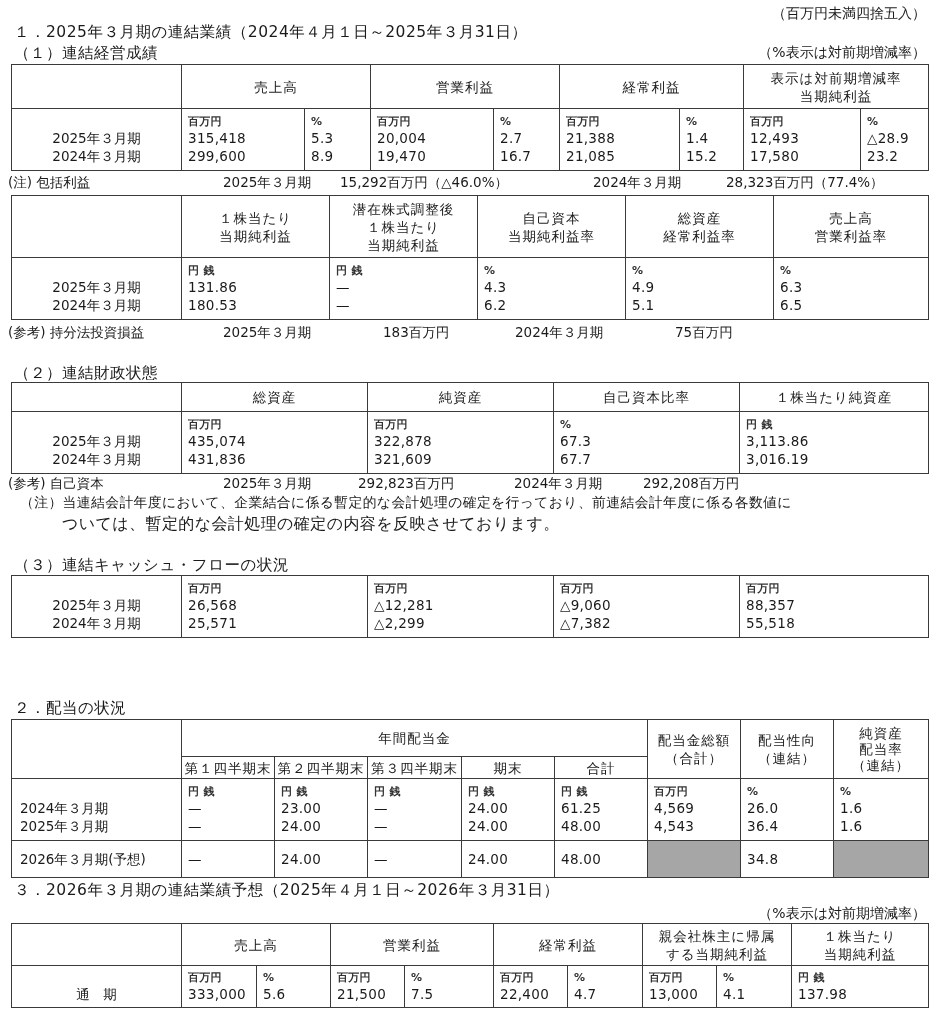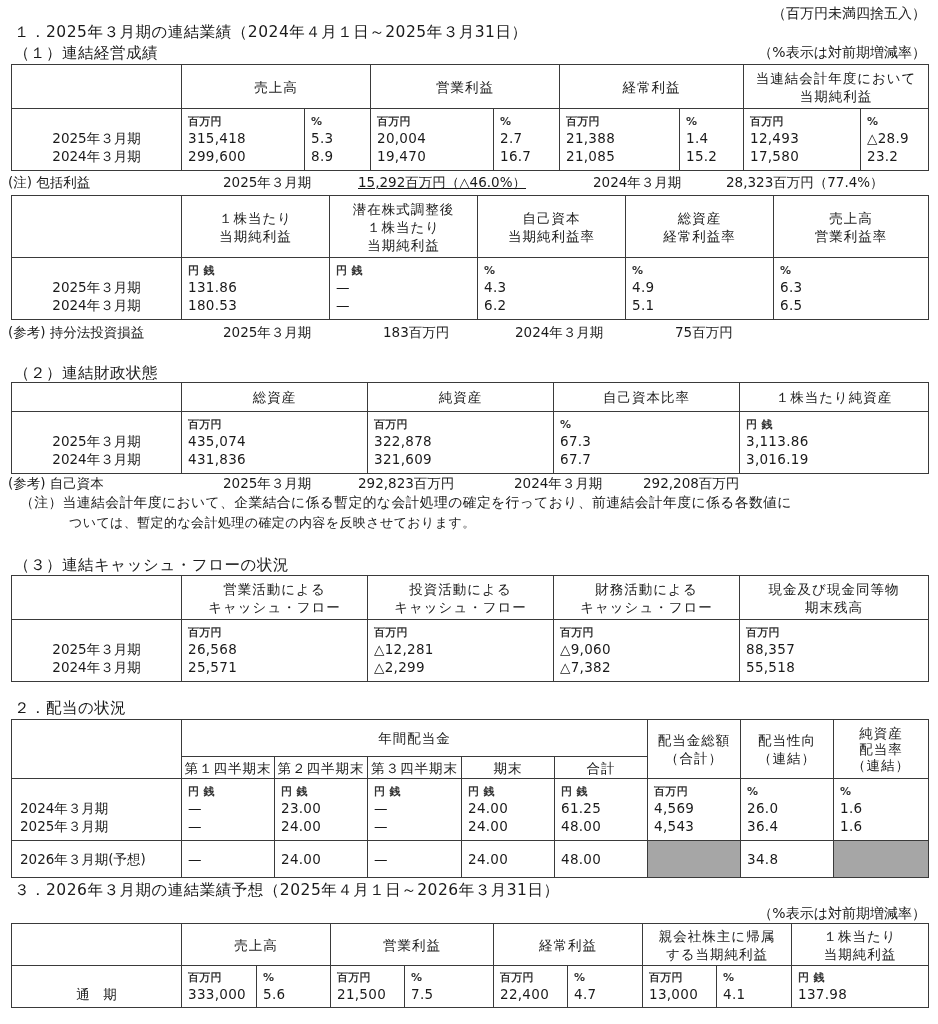--- a/index.html
+++ b/index.html
@@ -41,21 +41,21 @@
       <col style="width:117px">
       <col style="width:68px">
     </colgroup>
   <tbody>
       <tr style="height:44px">
     <td></td>
     <td class="hd" colspan="2">売上高</td>
     <td class="hd" colspan="2">営業利益</td>
     <td class="hd" colspan="2">経常利益</td>
     <td class="hd" colspan="2">
-      <span class="line">当連結会計年度において</span>
+      <span class="line">表示は対前期増減率</span>
       <span class="line">当期純利益</span>
     </td>
   </tr>
   <tr style="height:62px">
     <td class="lbl">
       <span class="unit">&nbsp;</span>
       <span class="line">2025年３月期</span>
       <span class="line">2024年３月期</span>
     </td>
     <td class="num">
@@ -97,21 +97,21 @@
           <span class="unit">%</span>
           <span class="line">△28.9</span>
           <span class="line">23.2</span>
         </td>
   </tr>
 </tbody>
   </table>
 
 <div class="abs" style="left:8px; top:174px;">(注) 包括利益</div>
 <div class="abs" style="left:223px; top:174px;">2025年３月期</div>
-<div class="abs" style="left:358px; top:174px;text-decoration:underline;">15,292百万円（△46.0%）</div>
+<div class="abs" style="left:340px; top:174px;">15,292百万円（△46.0%）</div>
 <div class="abs" style="left:593px; top:174px;">2024年３月期</div>
 <div class="abs" style="left:726px; top:174px;">28,323百万円（77.4%）</div>
 
 <table style="left:11px; top:195px; width:917px;">
   <colgroup>
       <col style="width:170px">
       <col style="width:148px">
       <col style="width:148px">
       <col style="width:148px">
       <col style="width:148px">
@@ -229,51 +229,32 @@
   </tr>
 </tbody>
   </table>
 
 <div class="abs" style="left:8px; top:475px;">(参考) 自己資本</div>
 <div class="abs" style="left:223px; top:475px;">2025年３月期</div>
 <div class="abs" style="left:358px; top:475px;">292,823百万円</div>
 <div class="abs" style="left:514px; top:475px;">2024年３月期</div>
 <div class="abs" style="left:643px; top:475px;">292,208百万円</div>
 <div class="abs" style="left:20px; top:494px; font-size:13.8px; letter-spacing:0.4px;">（注）当連結会計年度において、企業結合に係る暫定的な会計処理の確定を行っており、前連結会計年度に係る各数値に</div>
-<div class="abs" style="left:62px; top:514px; font-size:13px; letter-spacing:0.4px;margin-left:7px;">ついては、暫定的な会計処理の確定の内容を反映させております。</div>
+<div class="abs" style="left:62px; top:514px; font-size:16px; letter-spacing:0.4px;">ついては、暫定的な会計処理の確定の内容を反映させております。</div>
 
 <div class="abs h1" style="left:14px; top:555px;">（３）連結キャッシュ・フローの状況</div>
 <table style="left:11px; top:575px; width:917px;">
   <colgroup>
       <col style="width:170px">
       <col style="width:186px">
       <col style="width:186px">
       <col style="width:186px">
       <col style="width:189px">
     </colgroup>
   <tbody>
-      <tr style="height:44px">
-    <td></td>
-    <td class="hd">
-          <span class="line">営業活動による</span>
-          <span class="line">キャッシュ・フロー</span>
-        </td>
-    <td class="hd">
-          <span class="line">投資活動による</span>
-          <span class="line">キャッシュ・フロー</span>
-        </td>
-    <td class="hd">
-          <span class="line">財務活動による</span>
-          <span class="line">キャッシュ・フロー</span>
-        </td>
-    <td class="hd">
-          <span class="line">現金及び現金同等物</span>
-          <span class="line">期末残高</span>
-        </td>
-  </tr>
   <tr style="height:62px">
     <td class="lbl">
           <span class="unit">&nbsp;</span>
           <span class="line">2025年３月期</span>
           <span class="line">2024年３月期</span>
         </td>
     <td class="num">
           <span class="unit">百万円</span>
           <span class="line">26,568</span>
           <span class="line">25,571</span>

